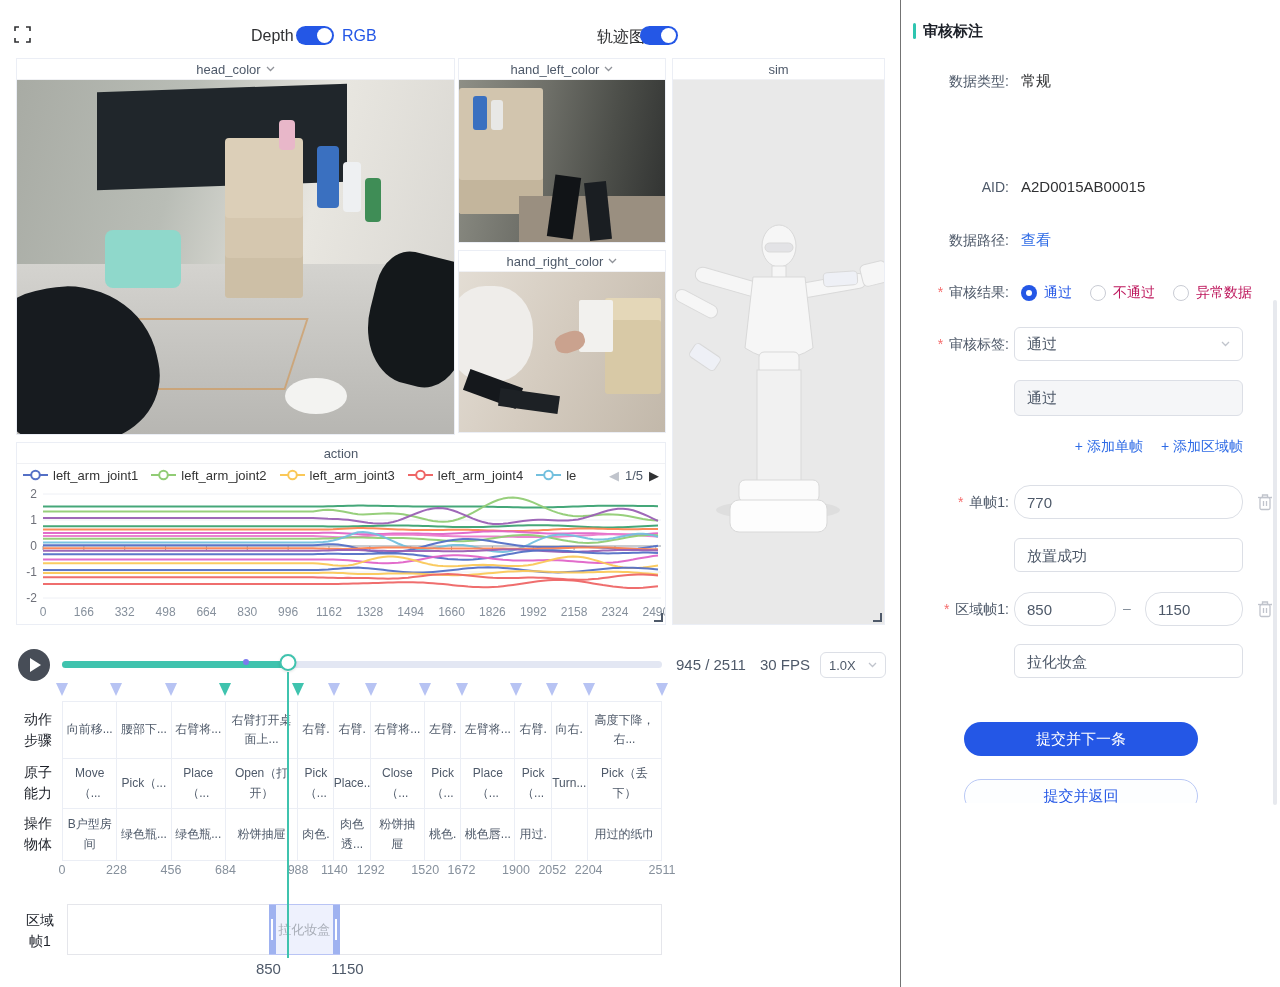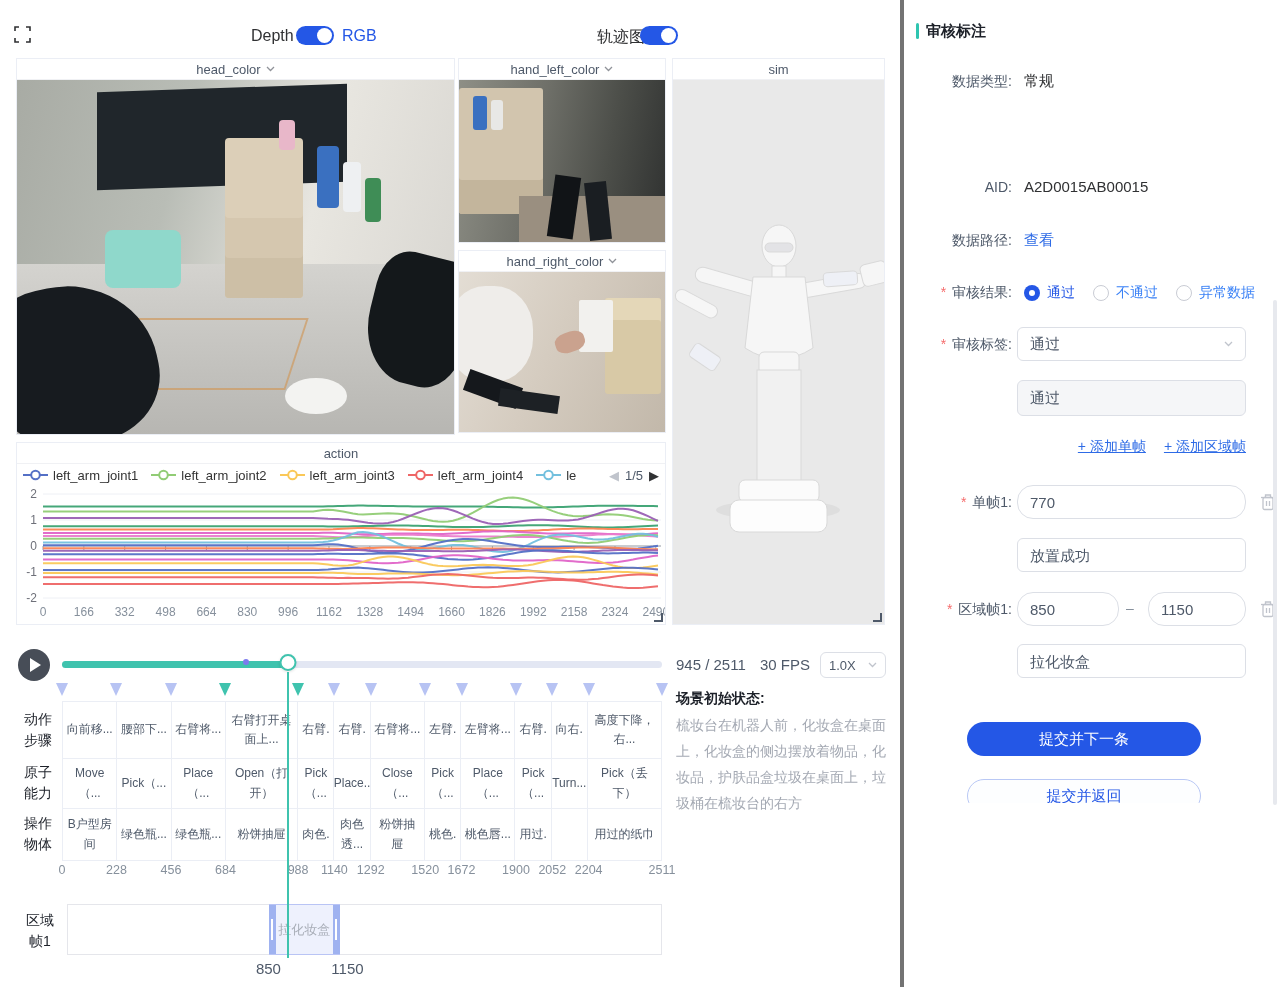--- a/index.html
+++ b/index.html
@@ -107,42 +107,42 @@
   .region-bar { position:absolute; left:67px; top:904px; width:595px; height:51px; background:#fff; border:1px solid #e5e6eb; }
   .region-seg { position:absolute; top:-1px; bottom:-1px; background:#eef1fd; border-top:1px solid #b9c4f5; border-bottom:1px solid #b9c4f5;
                 display:flex; align-items:center; justify-content:center; font-size:13px; color:#a9aeb8; cursor:pointer; }
   .seg-handle { position:absolute; top:0; bottom:0; width:7px; background:#9fb2f0; cursor:ew-resize; }
   .seg-handle::after { content:""; position:absolute; left:2.5px; top:14px; bottom:14px; width:2px; background:#fff; }
   .seg-h-l { left:0; } .seg-h-r { right:0; }
   .region-num { position:absolute; top:960px; transform:translateX(-50%); font-size:15px; color:#4e5969; }
   #vline { position:absolute; top:672px; width:2px; background:#3fc3ae; z-index:6; }
 
   
-  .rpanel { position:absolute; left:900px; top:0; width:380px; height:987px; background:#fff; border-left:4px solid #737373; }
+  .rpanel { position:absolute; left:900px; top:0; width:380px; height:987px; background:#fff; border-left:1px solid #737373; }
   .rp-mark { position:absolute; left:12px; top:23px; width:3px; height:16px; background:#2ec5b0; border-radius:2px; }
   .rp-title { position:absolute; left:22px; top:22px; font-size:15px; font-weight:bold; color:#1d2129; }
   .frow { position:absolute; left:5px; width:370px; display:flex; align-items:center; }
   .flabel { width:103px; text-align:right; font-size:14px; color:#4e5969; flex:none; }
   .fvalue { margin-left:12px; font-size:15px; color:#303133; }
   .flink { margin-left:12px; font-size:15px; color:#2e6be6; cursor:pointer; }
   .req { color:#f56c6c; margin-right:2px; }
   .radio { width:16px; height:16px; border-radius:50%; flex:none; cursor:pointer; }
   .radio-on { background:#2457e6; position:relative; }
   .radio-on::after { content:""; position:absolute; left:5px; top:5px; width:6px; height:6px; border-radius:50%; background:#fff; }
   .radio-off { background:#fff; border:1px solid #c9ccd4; }
-  .radio-lab { font-size:14px; color:#3b82f6; margin:0 18px 0 7px; cursor:pointer; }
+  .radio-lab { font-size:14px; color:#be185d; margin:0 18px 0 7px; cursor:pointer; }
   .radio-lab-on { color:#2457e6; }
   .rp-select { position:absolute; left:113px; top:327px; width:229px; height:34px; border:1px solid #dcdfe6; border-radius:6px;
                background:#fff; display:flex; align-items:center; justify-content:space-between; padding:0 12px; font-size:15px; color:#4e5969; cursor:pointer; }
   .rp-ta { position:absolute; left:113px; width:229px; border:1px solid #dcdfe6; border-radius:6px; font-size:15px; color:#4e5969;
            padding:6px 12px; resize:none; overflow:hidden; font-family:inherit; line-height:22px; }
   .ta-gray { background:#f5f6f8; }
   .add-links { position:absolute; left:113px; top:438px; width:229px; display:flex; justify-content:flex-end; gap:18px;
                font-size:14px; color:#2e6be6; }
-  .add-links span { cursor:pointer; white-space:nowrap;text-decoration:underline; }
+  .add-links span { cursor:pointer; white-space:nowrap; }
   .rp-input { position:absolute; height:34px; border:1px solid #dcdfe6; border-radius:16px; background:#fff;
               font-size:15px; color:#4e5969; padding:0 12px; font-family:inherit; }
   .dash { position:absolute; left:222px; font-size:14px; color:#86909c; }
   .trash { position:absolute; left:356px; width:16px; height:18px; cursor:pointer; }
   .btn-primary { position:absolute; left:63px; top:722px; width:234px; height:34px; border:none; border-radius:17px;
                  background:#2457e6; color:#fff; font-size:15px; cursor:pointer; font-family:inherit; }
   .btn2-clip { position:absolute; left:63px; top:779px; width:234px; height:24px; overflow:hidden; }
   .btn-secondary { width:234px; height:34px; border:1px solid #b9c8f5; border-radius:17px; background:#fdfeff;
                    color:#2457e6; font-size:15px; cursor:pointer; font-family:inherit; }
   .rp-scrollbar { position:absolute; right:3px; top:300px; width:4px; height:505px; background:#e7e9ee; border-radius:2px; }
@@ -467,24 +467,20 @@
       <span class="axis-tick" style="left: 45.4002%;">1140</span>
       <span class="axis-tick" style="left: 51.4536%;">1292</span>
       <span class="axis-tick" style="left: 60.5337%;">1520</span>
       <span class="axis-tick" style="left: 66.587%;">1672</span>
       <span class="axis-tick" style="left: 75.6671%;">1900</span>
       <span class="axis-tick" style="left: 81.7204%;">2052</span>
       <span class="axis-tick" style="left: 87.7738%;">2204</span>
       <span class="axis-tick" style="left: 100%;">2511</span>
     </div>
 
-  <div class="scene">
-    <div class="scene-title">场景初始状态:</div>
-    <div class="scene-text">梳妆台在机器人前，化妆盒在桌面上，化妆盒的侧边摆放着物品，化妆品，护肤品盒垃圾在桌面上，垃圾桶在梳妆台的右方</div>
-  </div>
 
   <div class="region-label">区域
 帧1</div>
   <div class="region-bar">
     <div class="region-seg" id="region-seg" style="left: 33.8511%; width: 11.9474%;">
       <div class="seg-handle seg-h-l"></div>
       <span>拉化妆盒</span>
       <div class="seg-handle seg-h-r"></div>
     </div>
   </div>

